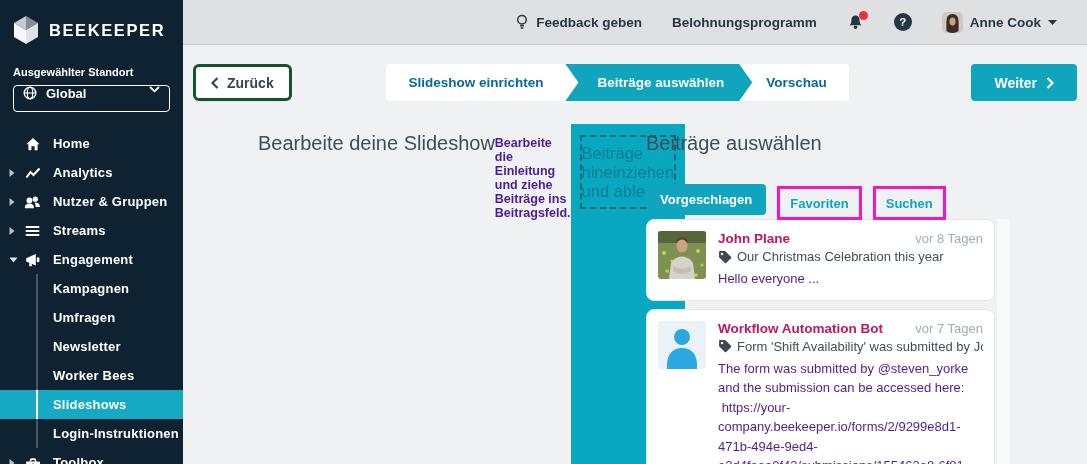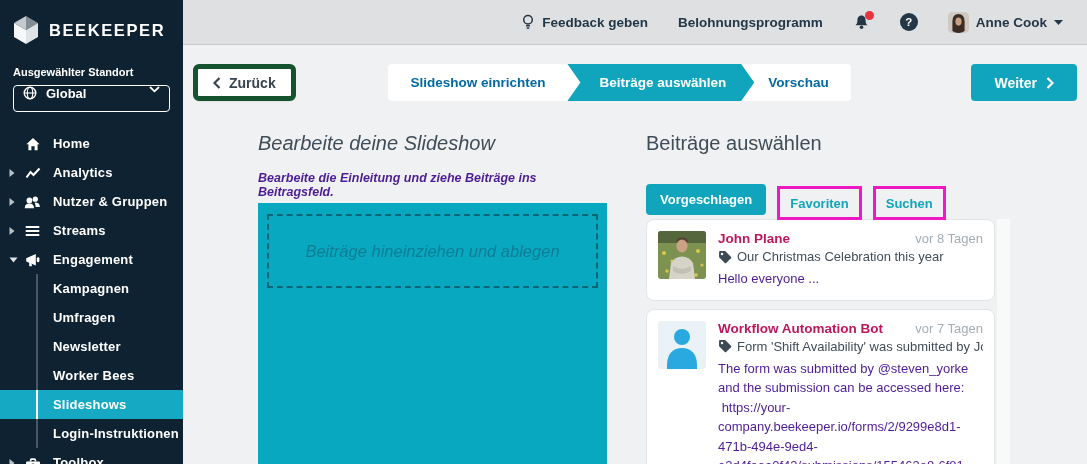--- a/index.html
+++ b/index.html
@@ -21,48 +21,48 @@
   .nav-ico { position:absolute; left:24px; top:50%; transform:translateY(-50%); display:flex; width:17px; justify-content:center; }
   .nav-label { margin-left:53px; font-weight:600; letter-spacing:.2px; }
   .sub-row::before { content:""; position:absolute; left:36px; top:0; bottom:0; width:2px; background:#495864; }
   .sub-row.active { background:#16a9c3; }
   .sub-row.active::before { background:#fff; }
   .sub-row.active .nav-label { font-weight:bold; }
 
   
   .main { flex:1; display:flex; flex-direction:column; min-width:0; }
   .topbar { height:45px; background:#dfe0e1; border-bottom:1px solid #c9cacc; display:flex;
-    align-items:center; justify-content:flex-end; gap:30px; padding-right:24px;
+    align-items:center; justify-content:flex-end; gap:30px; padding-right:30px;
     color:#243747; font-size:13.5px; font-weight:600; }
   .top-item { display:flex; align-items:center; gap:7px; cursor:pointer; white-space:nowrap; }
   .bell-wrap { position:relative; display:flex; cursor:pointer; }
   .red-dot { position:absolute; top:-3px; right:-4px; width:9px; height:9px; border-radius:50%; background:#e8333f; }
   .help-circle { width:18px; height:18px; border-radius:50%; background:#243747; display:flex;
     align-items:center; justify-content:center; cursor:pointer; }
   .help-circle::after { content:"?"; color:#fff; font-size:11.5px; font-weight:bold; }
   .user-avatar { width:21px; height:21px; border-radius:5px; overflow:hidden; background:#cfc9c2; display:flex; }
 
   
   .wizardbar { height:75px; display:flex; align-items:center; padding:0 10px; background:#f0f1f2; }
-  .btn-back { height:37px; background:#fff; border:5px solid #14532d; border-radius:6px;
+  .btn-back { height:37px; background:#fff; border:3px solid #14532d; border-radius:6px;
     display:flex; align-items:center; gap:8px; padding:0 15px; font-size:14px; font-weight:bold;
     color:#37454f; cursor:pointer; box-shadow:0 1px 1px rgba(0,0,0,.05); }
   .crumbs { display:flex; height:37px; background:#fff; border-radius:4px; overflow:hidden;
     font-size:13.5px; font-weight:bold; margin:0 auto; position:relative; left:-14px; }
   .crumb { display:flex; align-items:center; padding:16px 22px; color:#0369a1; cursor:pointer; white-space:nowrap; }
   .crumb.active { background:#11a5bd; color:#fff; padding:0 28px 0 32px;
     clip-path:polygon(0 0, calc(100% - 13px) 0, 100% 50%, calc(100% - 13px) 100%, 0 100%, 13px 50%); }
   .crumb.last { padding-left:14px; }
   .btn-next { height:37px; background:#11a5bd; border:none; border-radius:4px; color:#fff;
     font-weight:bold; font-size:14px; display:flex; align-items:center; gap:9px; padding:0 23px;
     cursor:pointer; font-family:inherit; }
 
   
   .content { flex:1; display:flex; gap:39px; padding:0 75px; min-height:0; }
-  .col-left { width:349px; min-width:349px; display:flex; flex-direction:column;font-style:italic; }
+  .col-left { width:349px; min-width:349px; display:flex; flex-direction:row; }
   .col-right { width:364px; min-width:364px; display:flex; flex-direction:column; }
   .section-title { font-size:20px; font-weight:400; color:#3f4d59; margin-top:12px; white-space:nowrap; }
   .subtitle { font-size:12.5px; font-weight:bold; color:#4c1d95; margin-top:16px; }
   .dropcanvas { margin-top:4px; flex:1; background:#09a8c1; padding:11px 9px; }
   .dropzone { height:74px; border:2px dashed rgba(12,50,62,.55); display:flex; align-items:center;
     justify-content:center; color:#0c7d94; font-size:16.5px; }
 
   .tabs { margin-top:29px; display:flex; align-items:flex-start; }
   .tab-active { background:#11a5bd; color:#fff; font-weight:bold; font-size:13px; padding:0 14px;
     height:31px; display:flex; align-items:center; border-radius:4px; cursor:pointer; }

